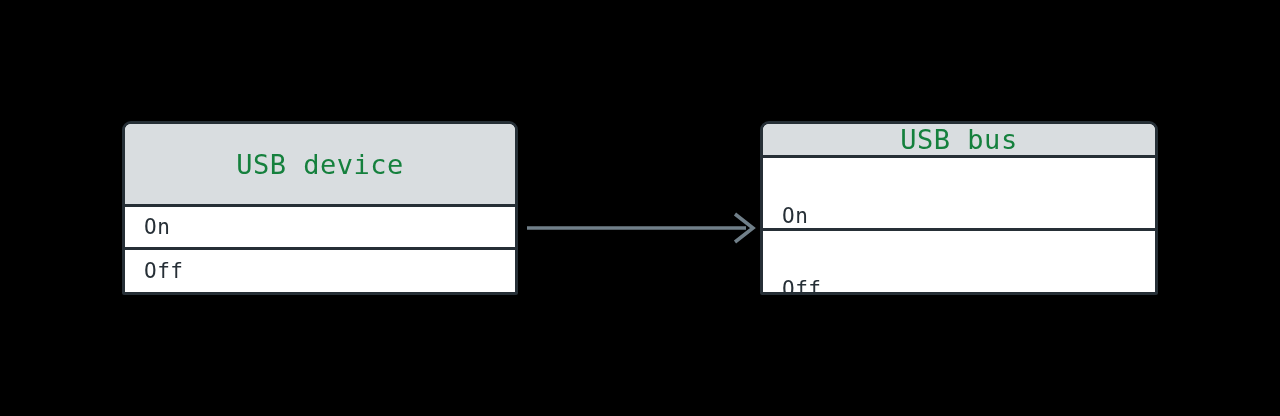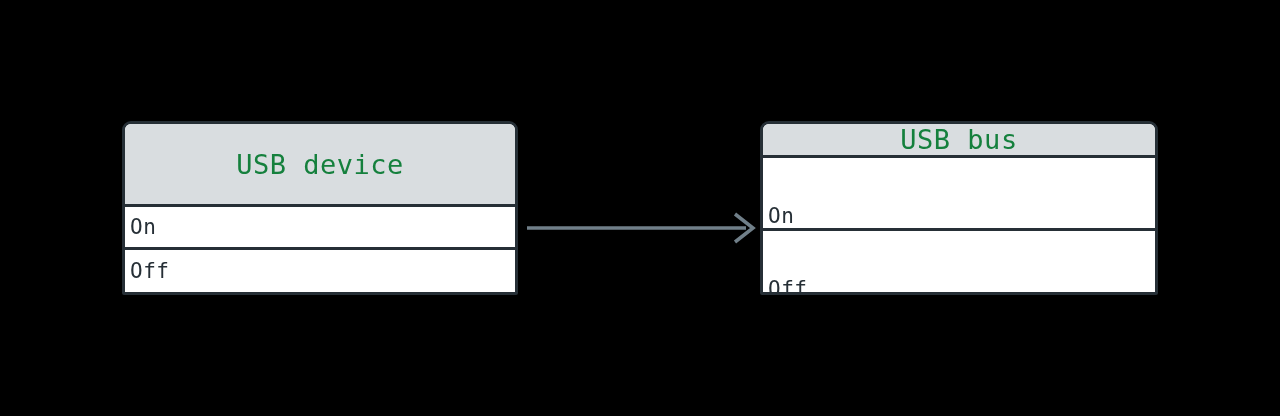--- a/index.html
+++ b/index.html
@@ -40,21 +40,21 @@
     letter-spacing: 0.5px;
     white-space: nowrap;
   }
 
   .class-row {
     background: #ffffff;
     color: #262f36;
     height: 43px;
     display: flex;
     align-items: center;
-    padding-left: 5px;
+    padding-left: 19px;
     font-size: 21px;
     letter-spacing: 0.5px;
     white-space: nowrap;
     box-sizing: border-box;
   }
   .class-row.divided {
     border-bottom: 3px solid #262f36;
   }
 
   

